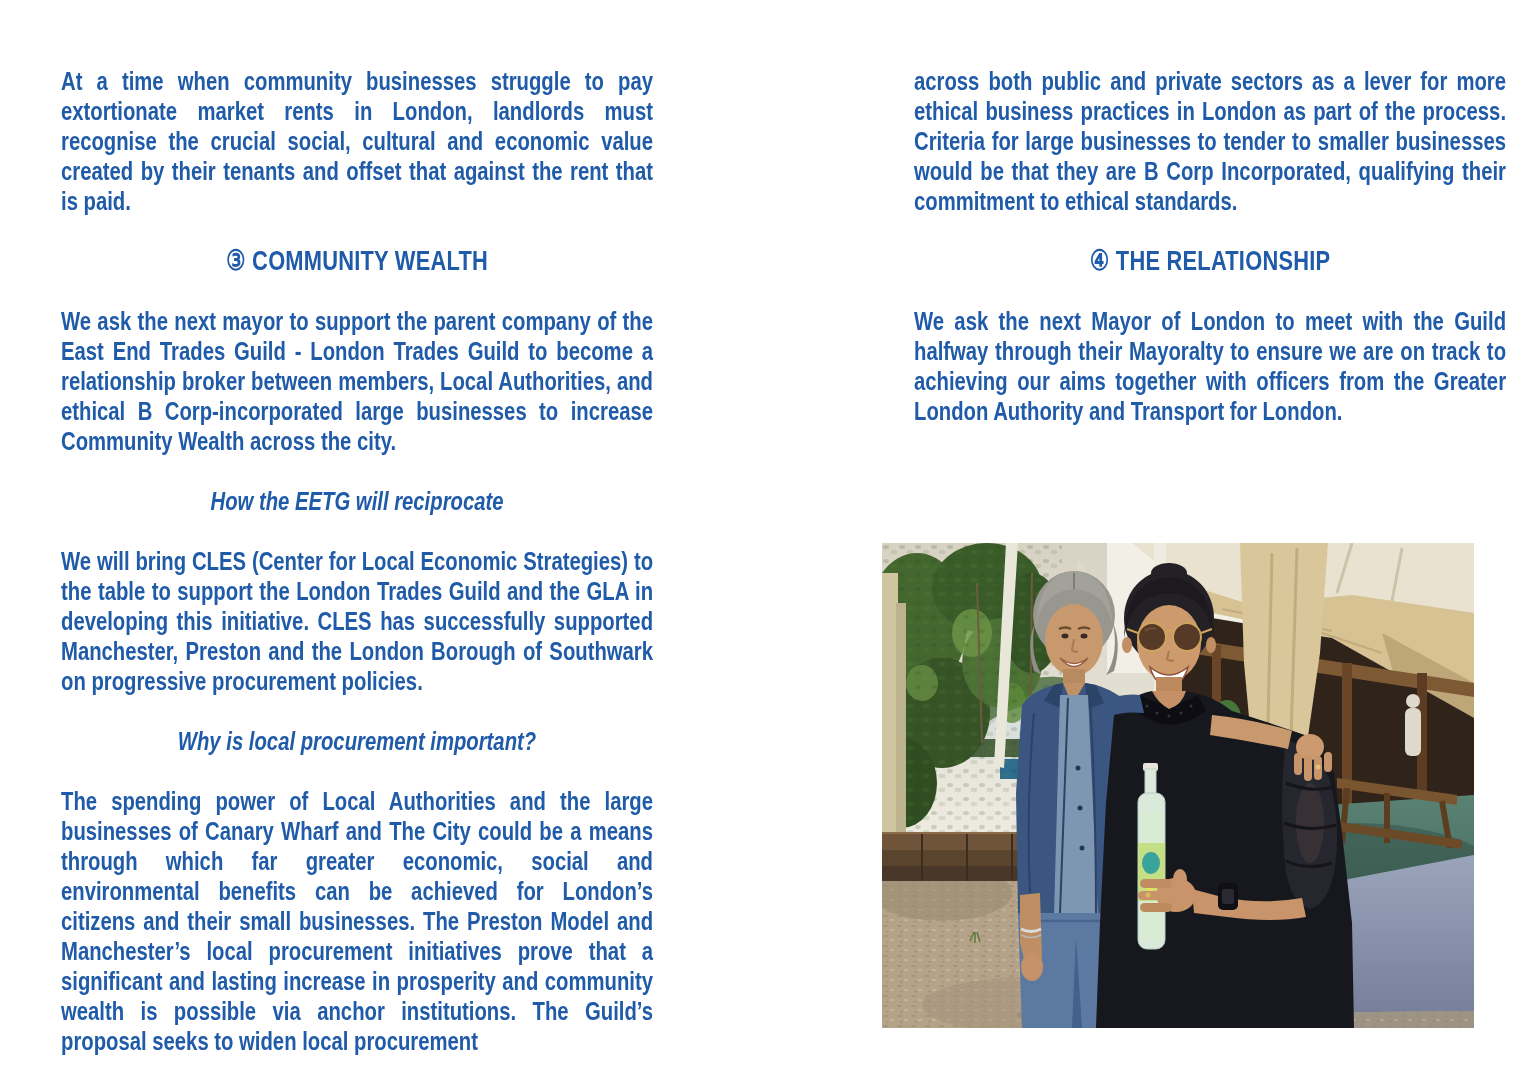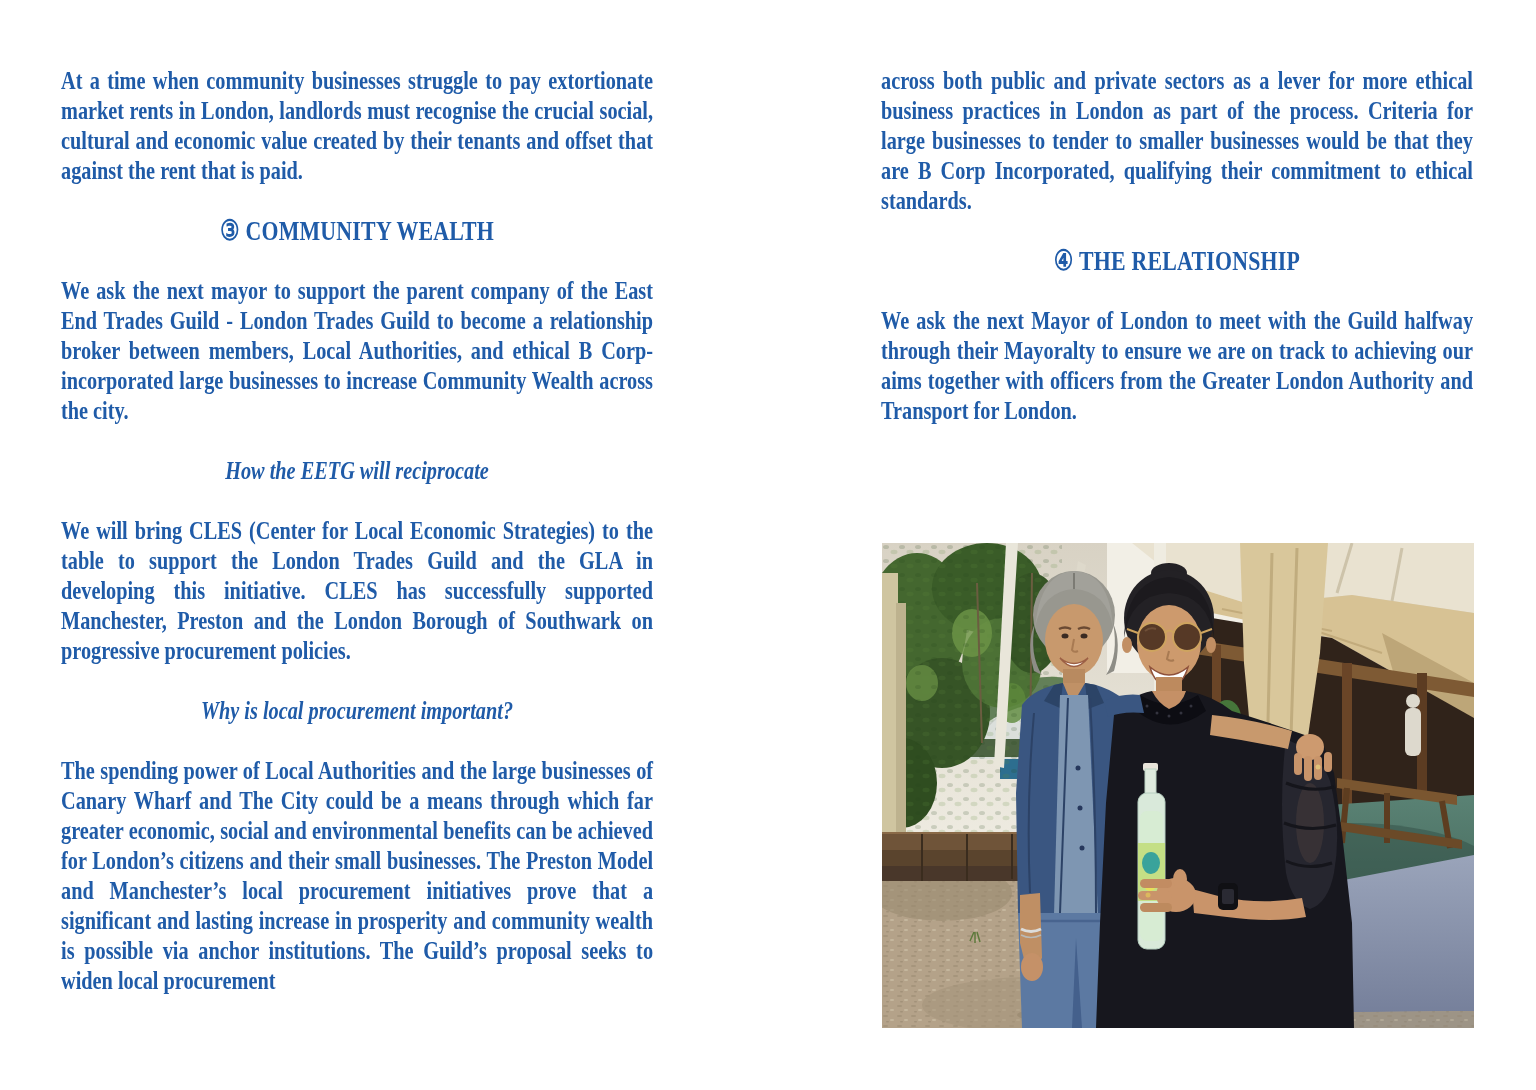--- a/index.html
+++ b/index.html
@@ -7,24 +7,23 @@
     width: 1536px; height: 1090px;
     background: #ffffff;
     overflow: hidden;
     position: relative;
     font-family: "Liberation Sans", sans-serif;
   }
   .col {
     position: absolute;
     top: 66px;
     width: 592px;
-    font-family: Liberation Serif, serif;
   }
   .col.left  { left: 61px; }
-  .col.right { left: 881px; }
+  .col.right { left: 914px; }
   .inner {
     width: 759px;
     transform: scaleX(0.78);
     transform-origin: 0 0;
     color: #1f5ba8;
     font-weight: bold;
     font-size: 26px;
     line-height: 30px;
   }
   .para {

